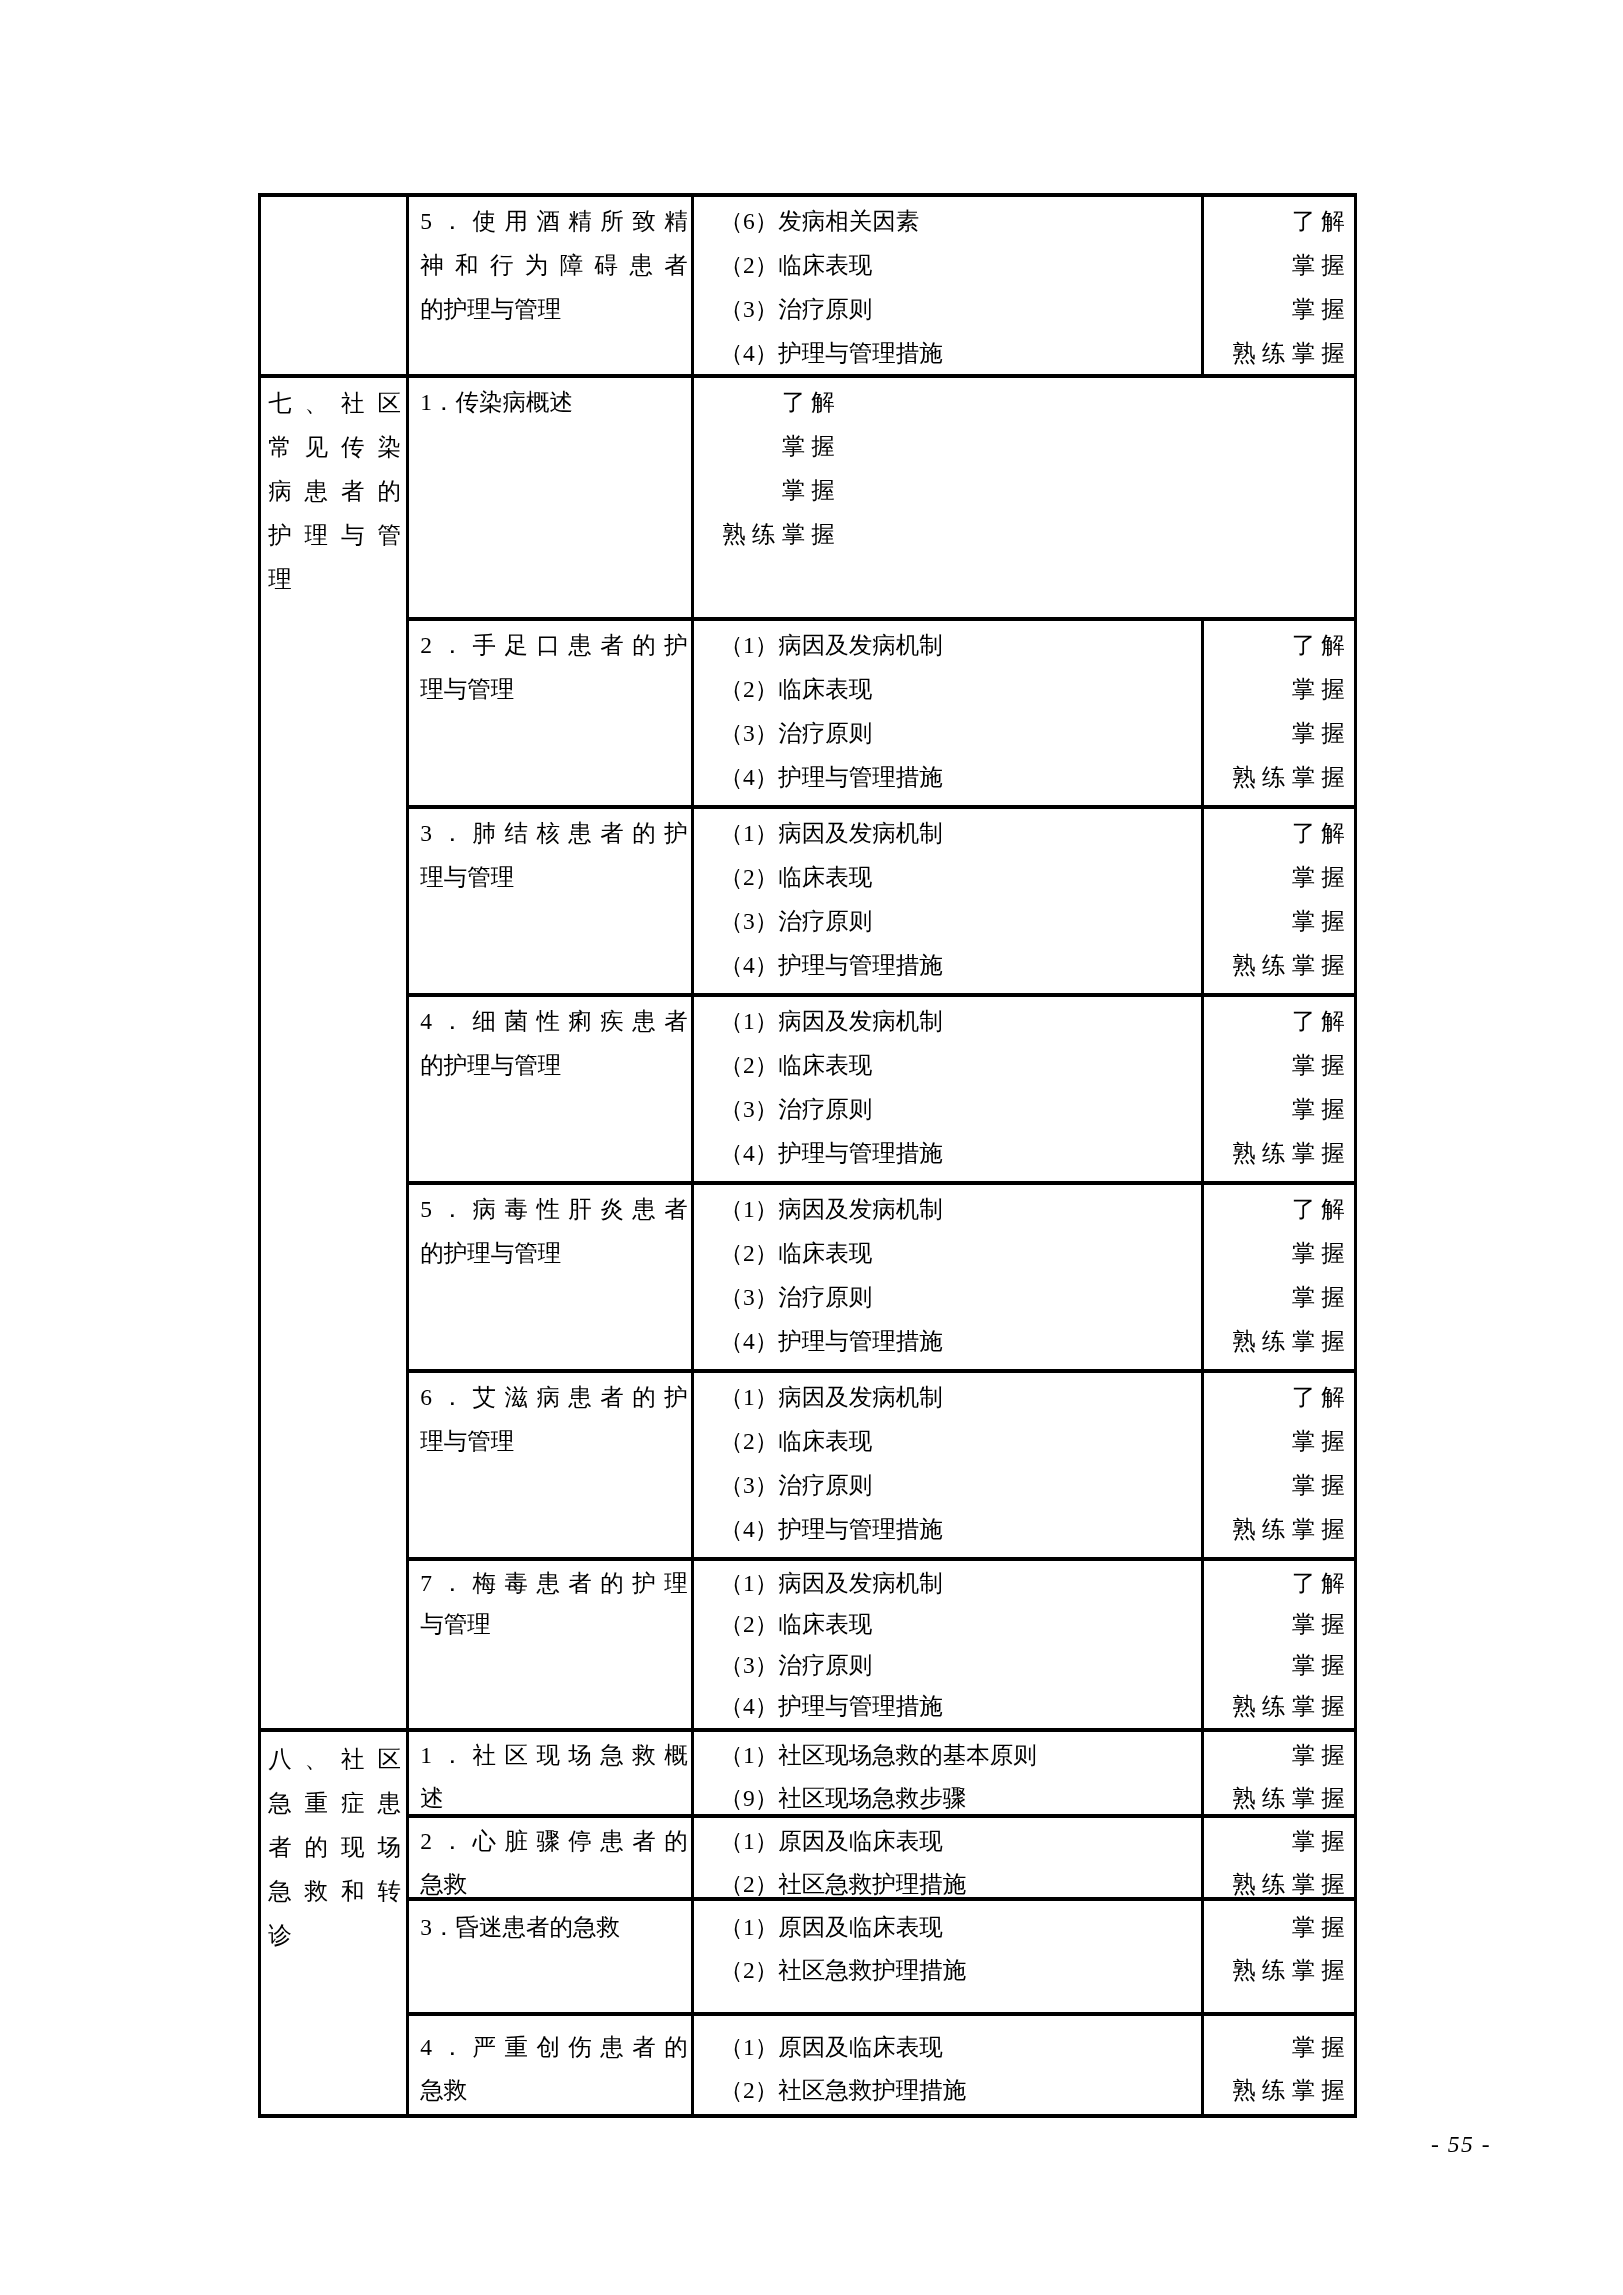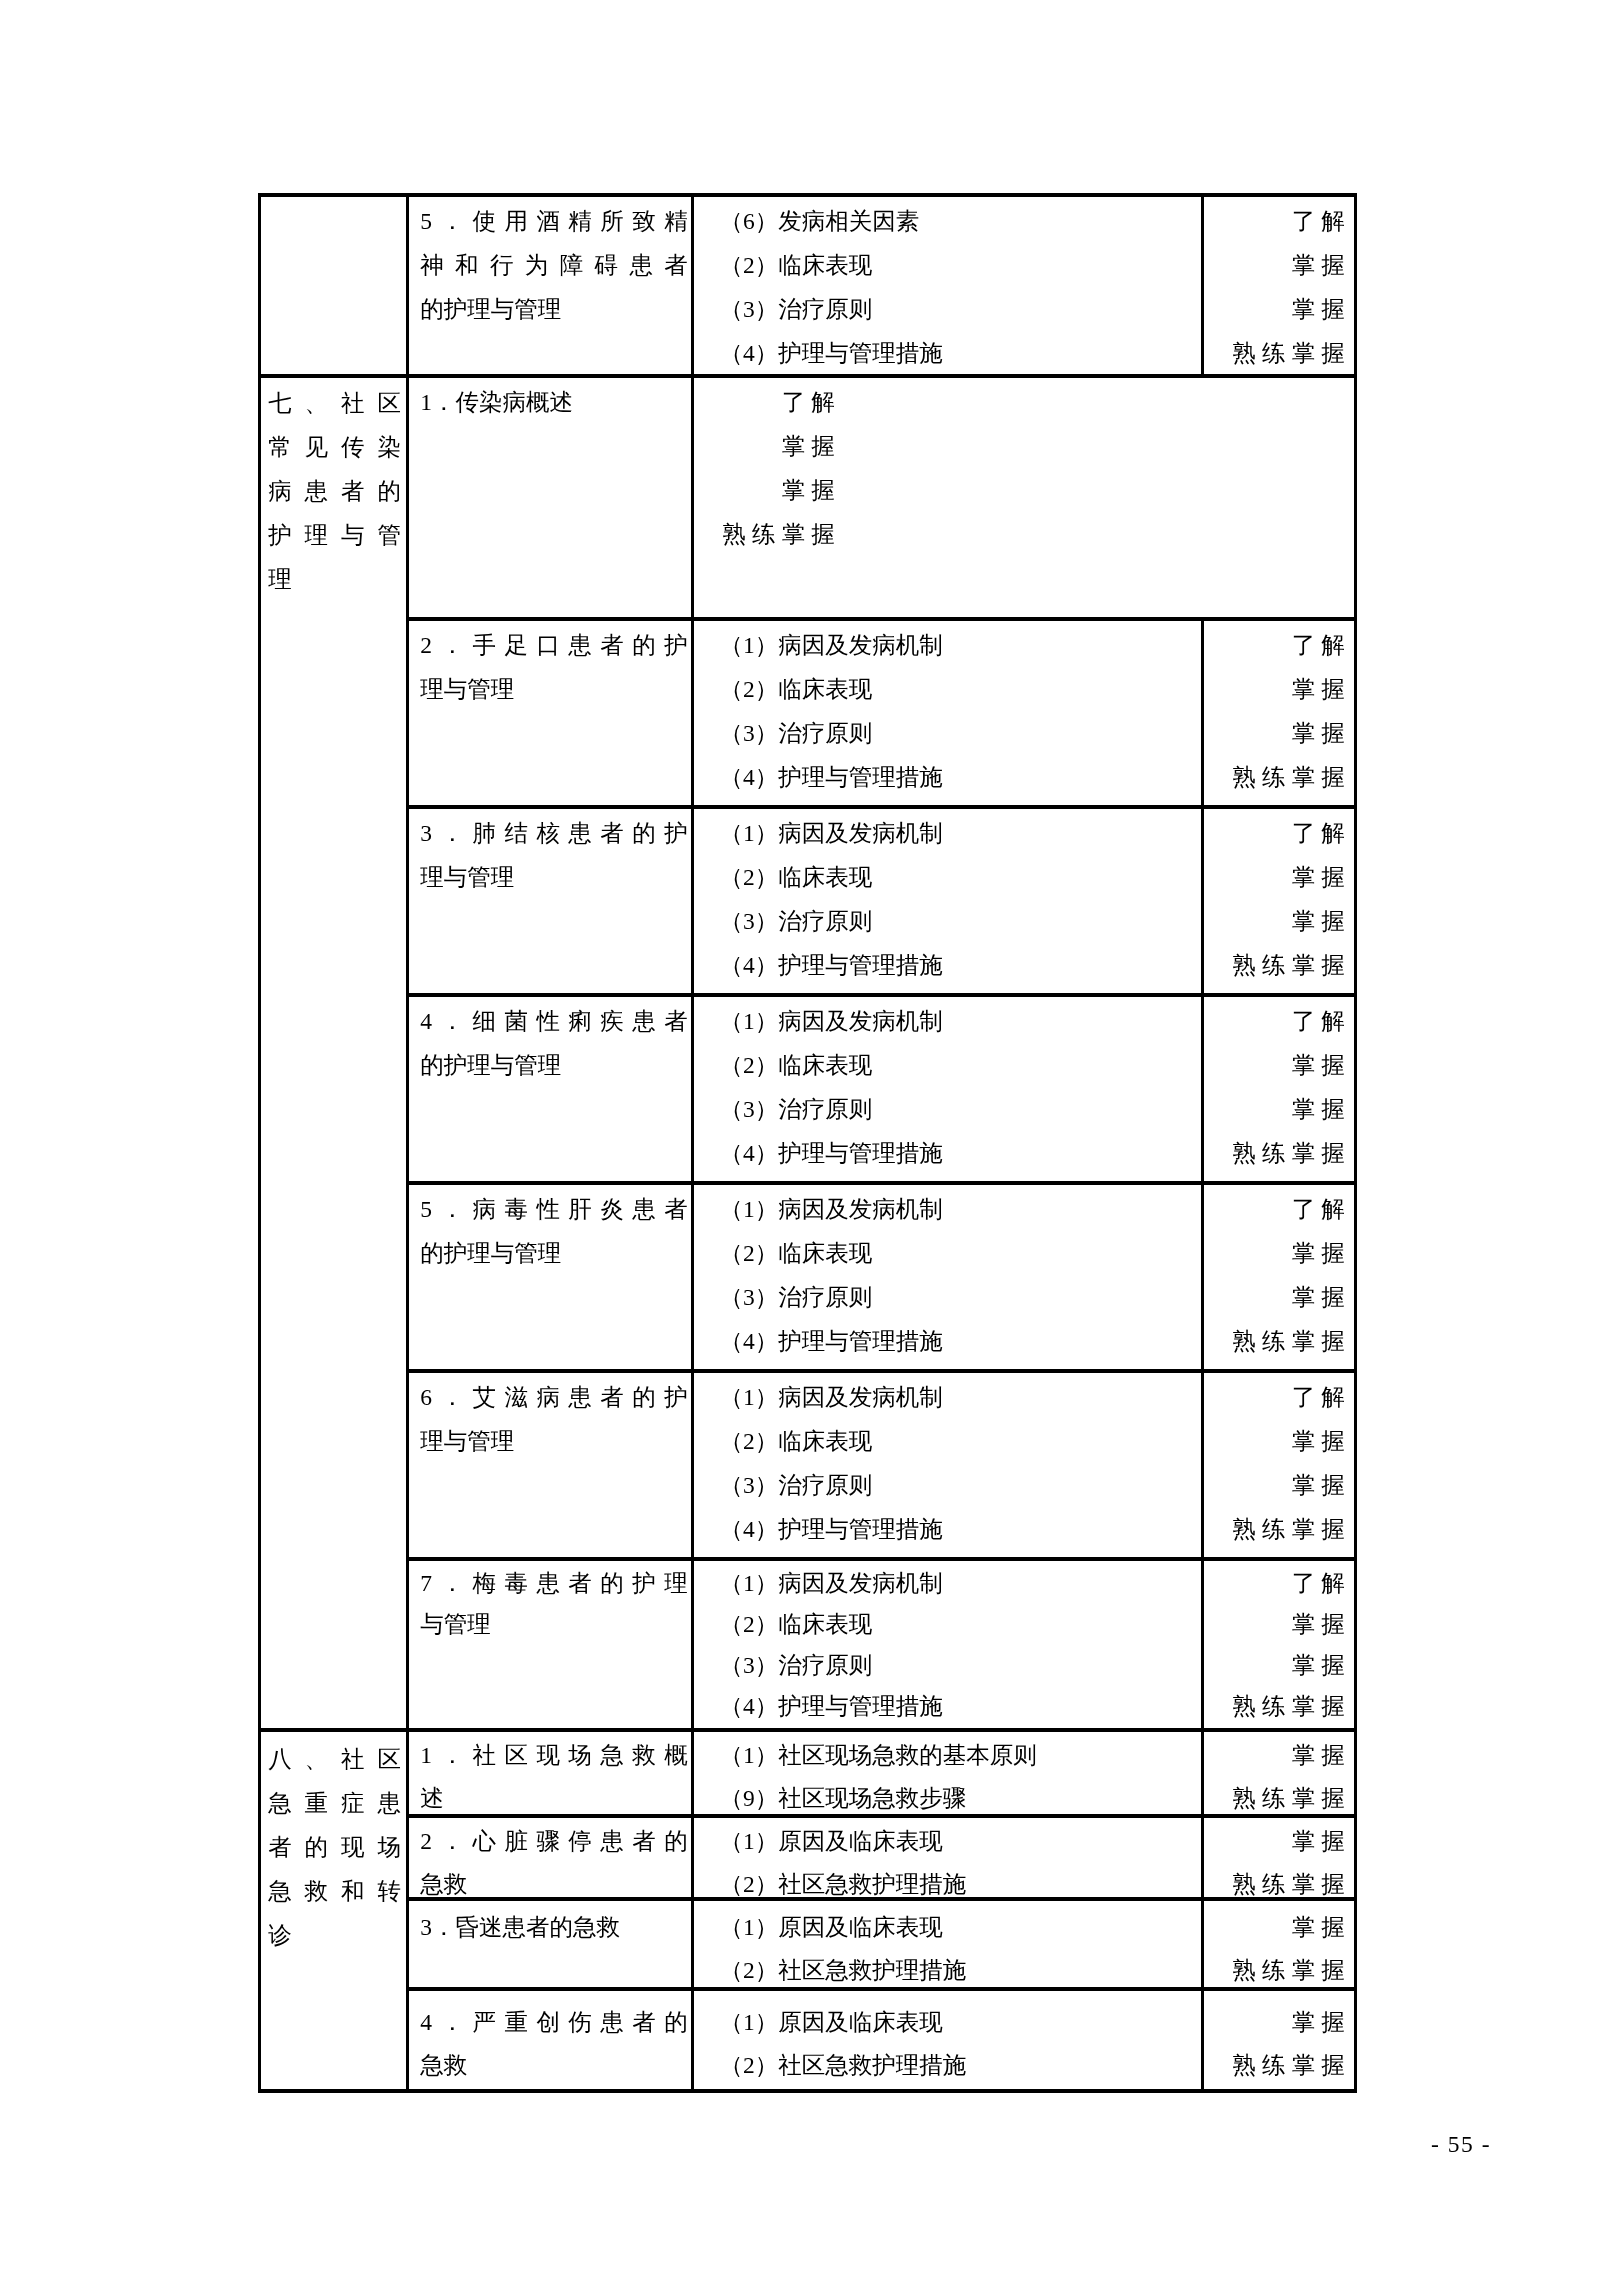--- a/index.html
+++ b/index.html
@@ -33,21 +33,21 @@
   .tight .line{height:41px;line-height:41px;}
 
   
   .sec8 .c2 .line,.sec8 .c3 .line,.sec8 .c4 .line{height:43px;line-height:43px;}
   .sec8 .c1{padding-top:5.1px;}
   .pad8  > .c2,.pad8  > .c3,.pad8  > .c4{padding-top:5.1px;}
   .pad16 > .c2,.pad16 > .c3,.pad16 > .c4{padding-top:10.2px;}
 
   .pageno{
     position:absolute;top:2131px;right:132px;
-    font-size:23.5px;letter-spacing:1.5px;
+    font-style:italic;font-size:23.5px;letter-spacing:1.5px;
   }
 </style>
 </head>
 <body>
 
 <div class="doc-table">
 
   <div class="tblock">
     <div class="c1"></div>
     <div class="rows">
@@ -384,21 +384,21 @@
         <div class="c3">
           <div class="line">（1）原因及临床表现</div>
           <div class="line">（2）社区急救护理措施</div>
         </div>
         <div class="c4">
           <div class="line">掌握</div>
           <div class="line">熟练掌握</div>
         </div>
       </div>
 
-      <div class="trow sep pad8" style="height:90px">
+      <div class="trow sep pad8" style="height:115px">
         <div class="c2">
           <div class="line">3．昏迷患者的急救</div>
         </div>
         <div class="c3">
           <div class="line">（1）原因及临床表现</div>
           <div class="line">（2）社区急救护理措施</div>
         </div>
         <div class="c4">
           <div class="line">掌握</div>
           <div class="line">熟练掌握</div>

